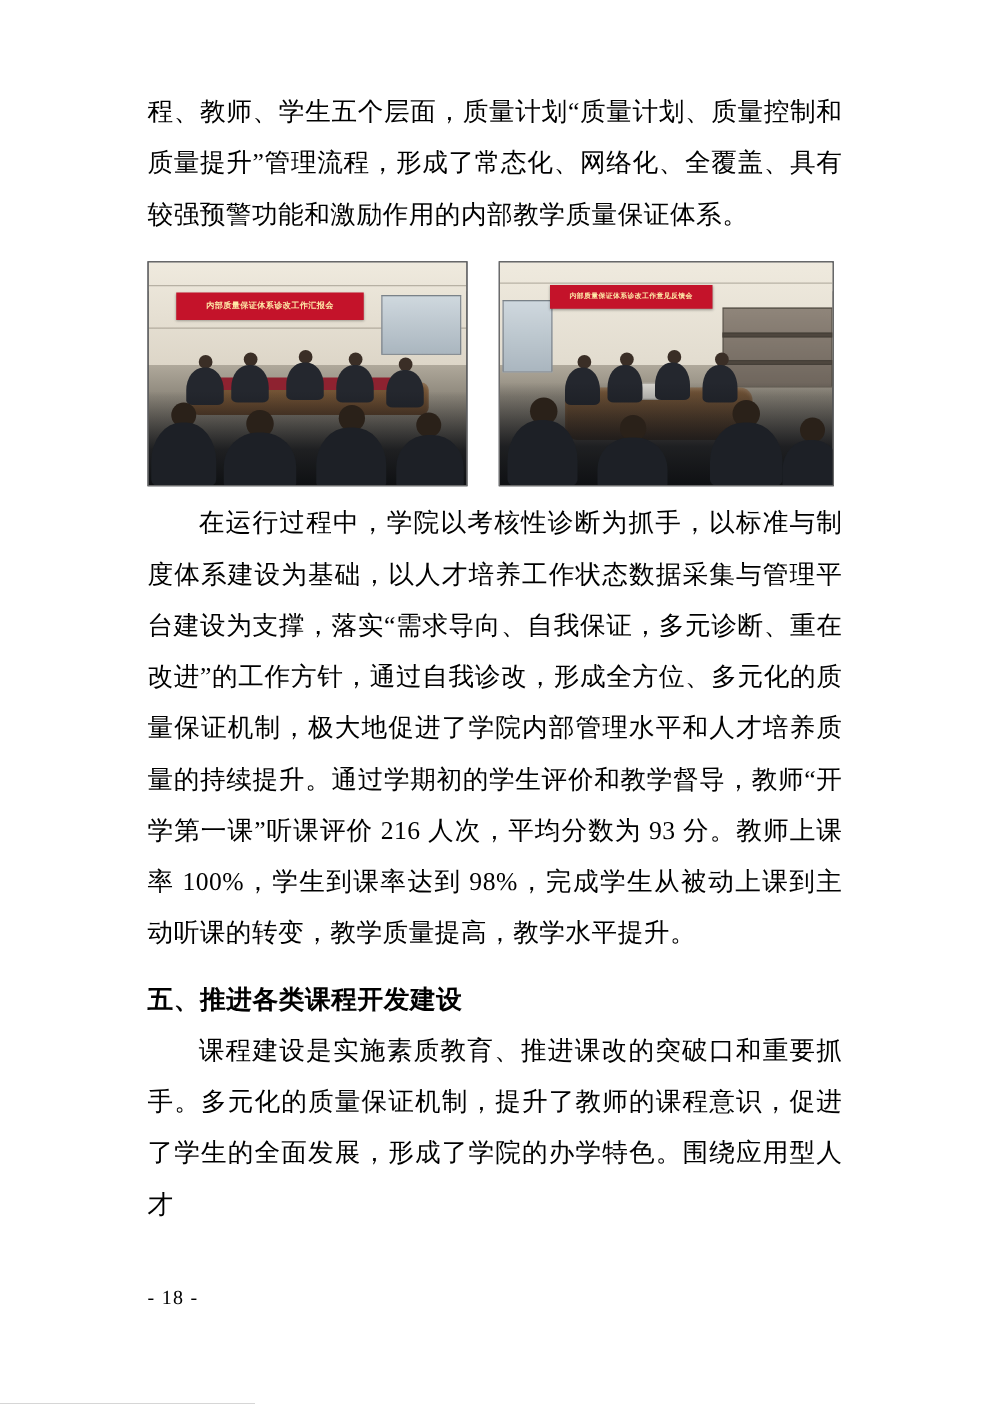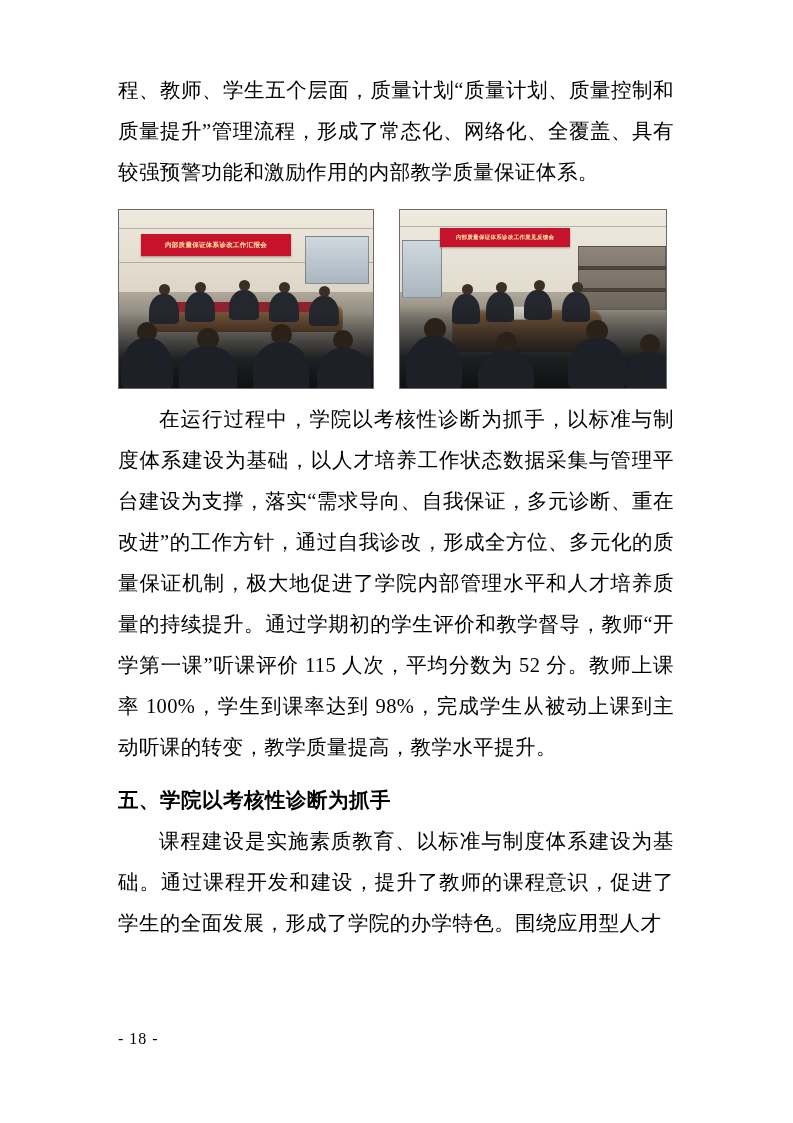--- a/index.html
+++ b/index.html
@@ -240,25 +240,25 @@
           <div class="person" style="left:78px; top:140px; width:56px; height:42px;"></div>
           <div class="head" style="left:186px; top:110px; width:22px; height:22px; background:#2a2119;"></div>
           <div class="person" style="left:168px; top:128px; width:58px; height:52px;"></div>
           <div class="head" style="left:240px; top:124px; width:20px; height:20px; background:#2a2119;"></div>
           <div class="person" style="left:226px; top:142px; width:46px; height:40px;"></div>
         </div>
       </div>
 
     </div>
 
-    <p class="para indent">在运行过程中，学院以考核性诊断为抓手，以标准与制度体系建设为基础，以人才培养工作状态数据采集与管理平台建设为支撑，落实“需求导向、自我保证，多元诊断、重在改进”的工作方针，通过自我诊改，形成全方位、多元化的质量保证机制，极大地促进了学院内部管理水平和人才培养质量的持续提升。通过学期初的学生评价和教学督导，教师“开学第一课”听课评价 115 人次，平均分数为 52 分。教师上课率 100%，学生到课率达到 98%，完成学生从被动上课到主动听课的转变，教学质量提高，教学水平提升。</p>
+    <p class="para indent">在运行过程中，学院以考核性诊断为抓手，以标准与制度体系建设为基础，以人才培养工作状态数据采集与管理平台建设为支撑，落实“需求导向、自我保证，多元诊断、重在改进”的工作方针，通过自我诊改，形成全方位、多元化的质量保证机制，极大地促进了学院内部管理水平和人才培养质量的持续提升。通过学期初的学生评价和教学督导，教师“开学第一课”听课评价 216 人次，平均分数为 93 分。教师上课率 100%，学生到课率达到 98%，完成学生从被动上课到主动听课的转变，教学质量提高，教学水平提升。</p>
 
     <div class="spacer-sm"></div>
 
-    <h2 class="heading">五、学院以考核性诊断为抓手</h2>
-
-    <p class="para indent">课程建设是实施素质教育、以标准与制度体系建设为基础。通过课程开发和建设，提升了教师的课程意识，促进了学生的全面发展，形成了学院的办学特色。围绕应用型人才</p>
+    <h2 class="heading">五、推进各类课程开发建设</h2>
+
+    <p class="para indent">课程建设是实施素质教育、推进课改的突破口和重要抓手。多元化的质量保证机制，提升了教师的课程意识，促进了学生的全面发展，形成了学院的办学特色。围绕应用型人才</p>
 
   </div>
 
   <div class="pagenum">- 18 -</div>
 
 </div>
 
 </body></html>

